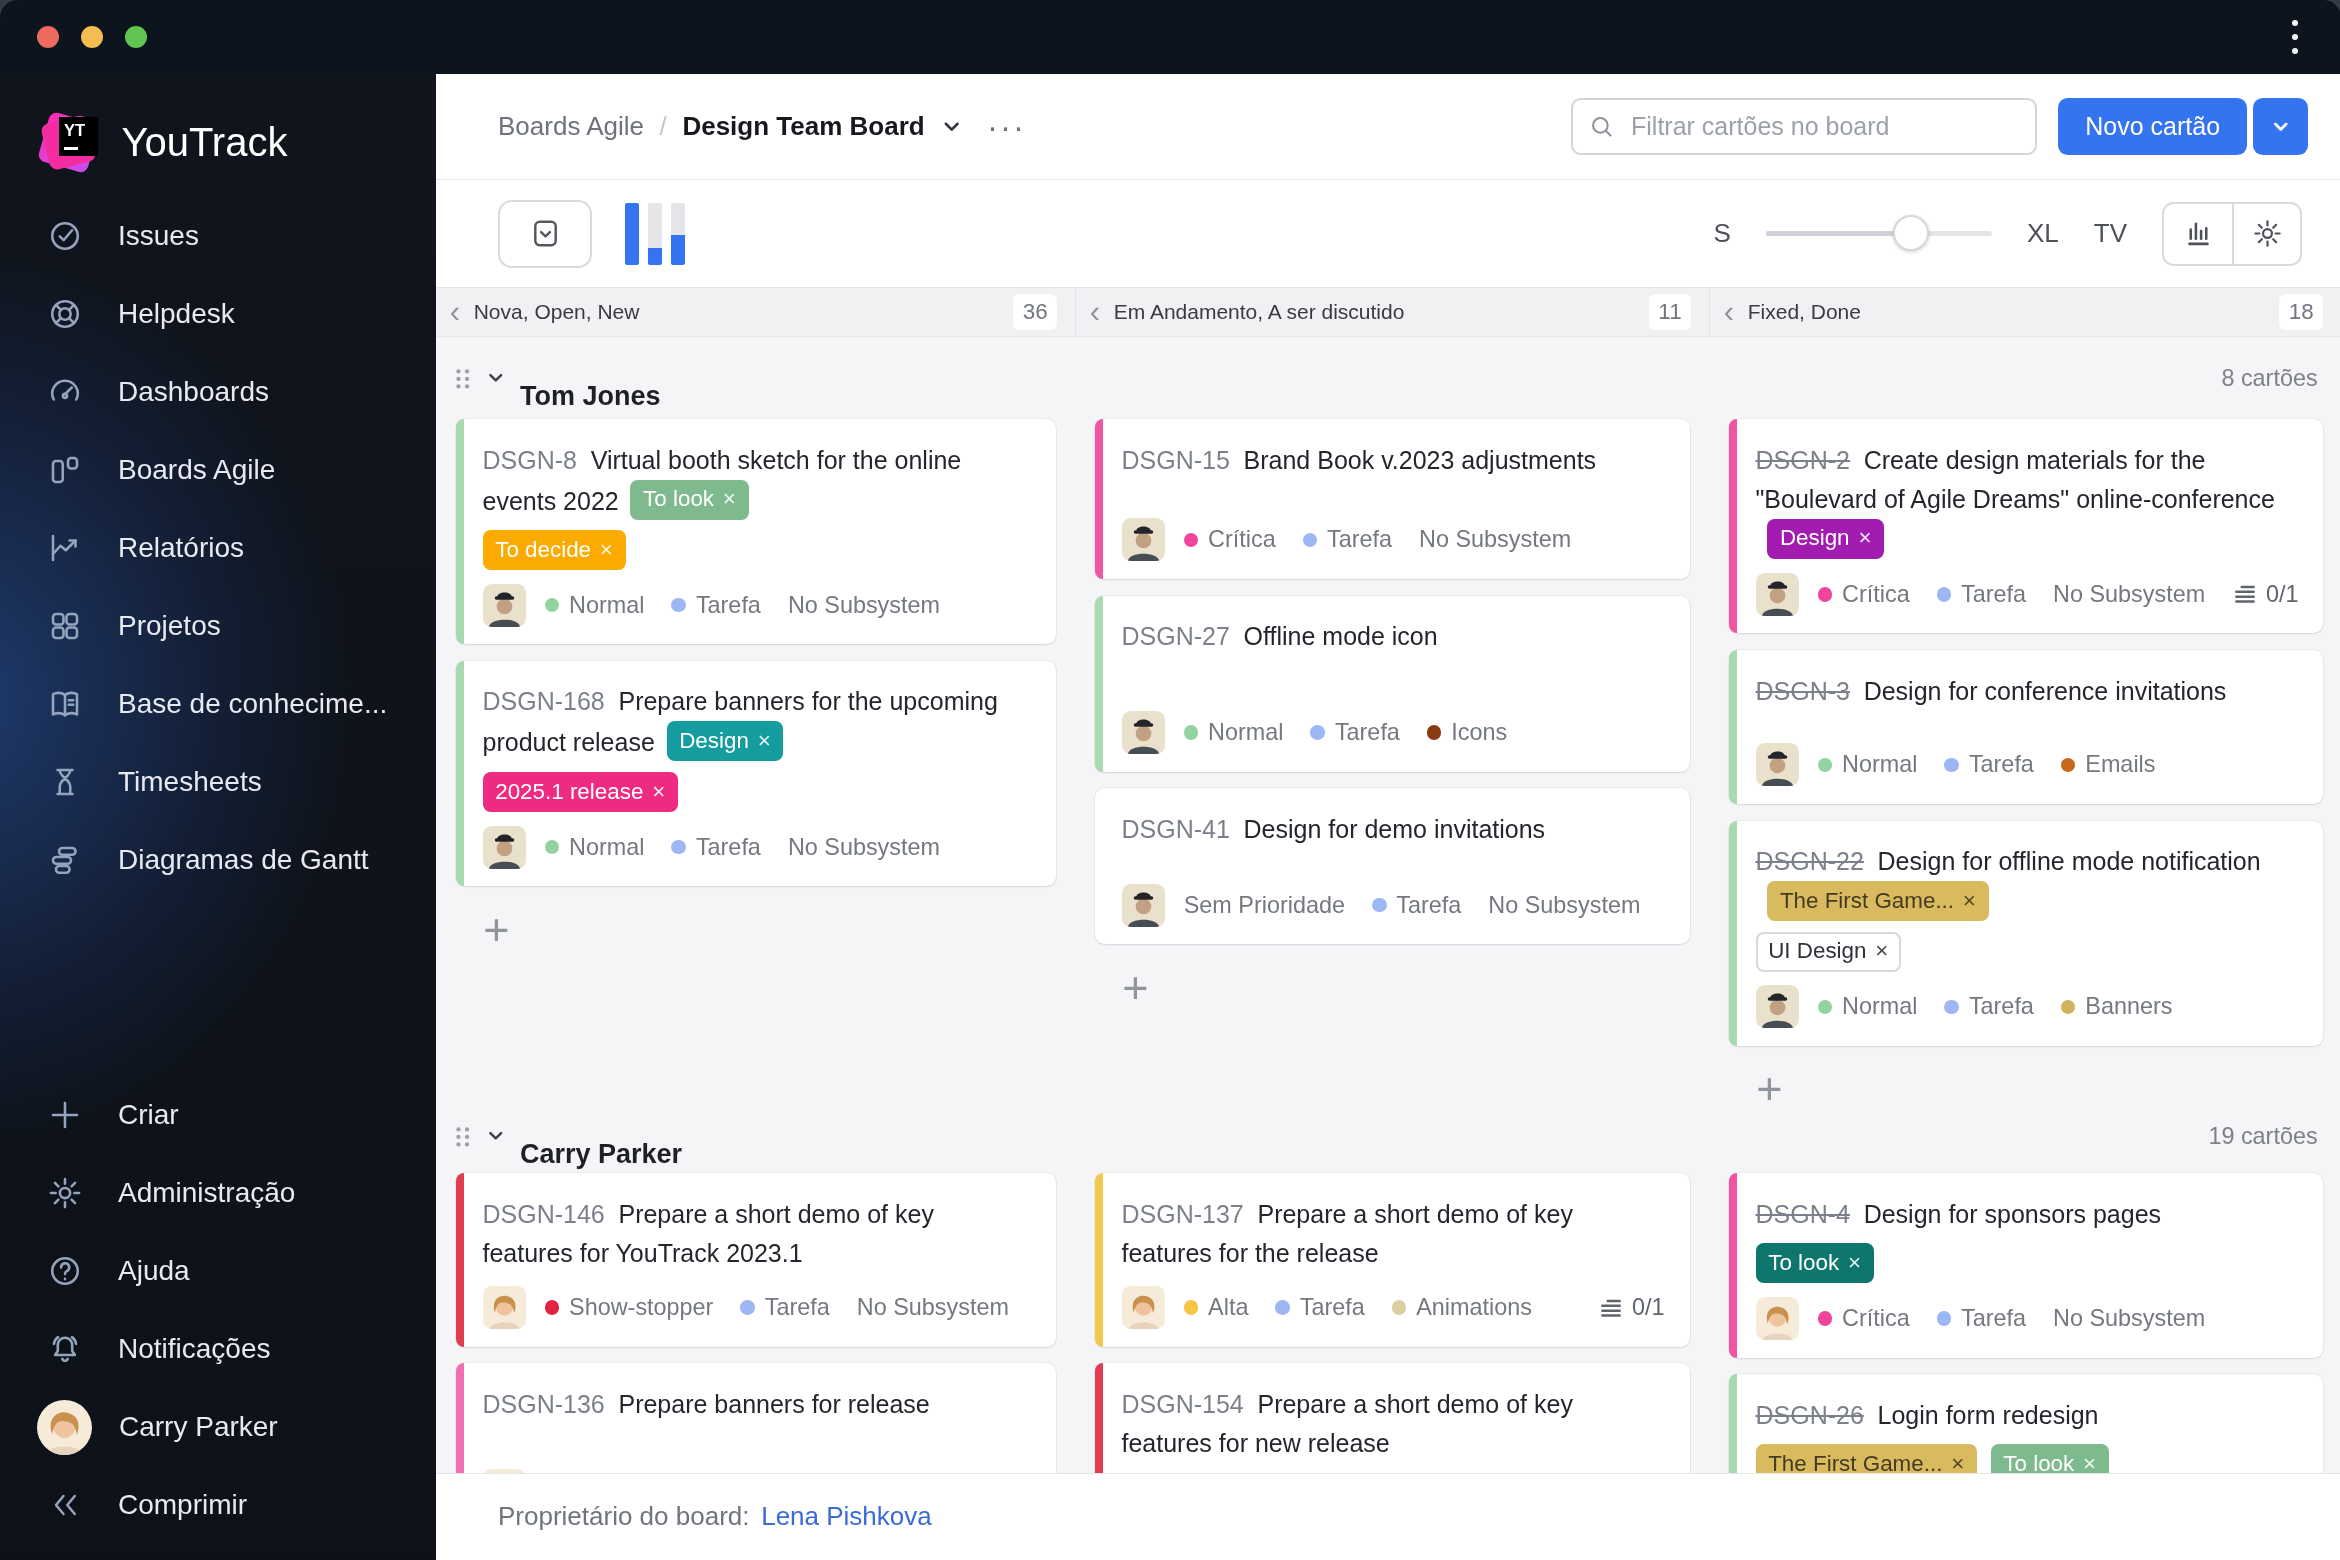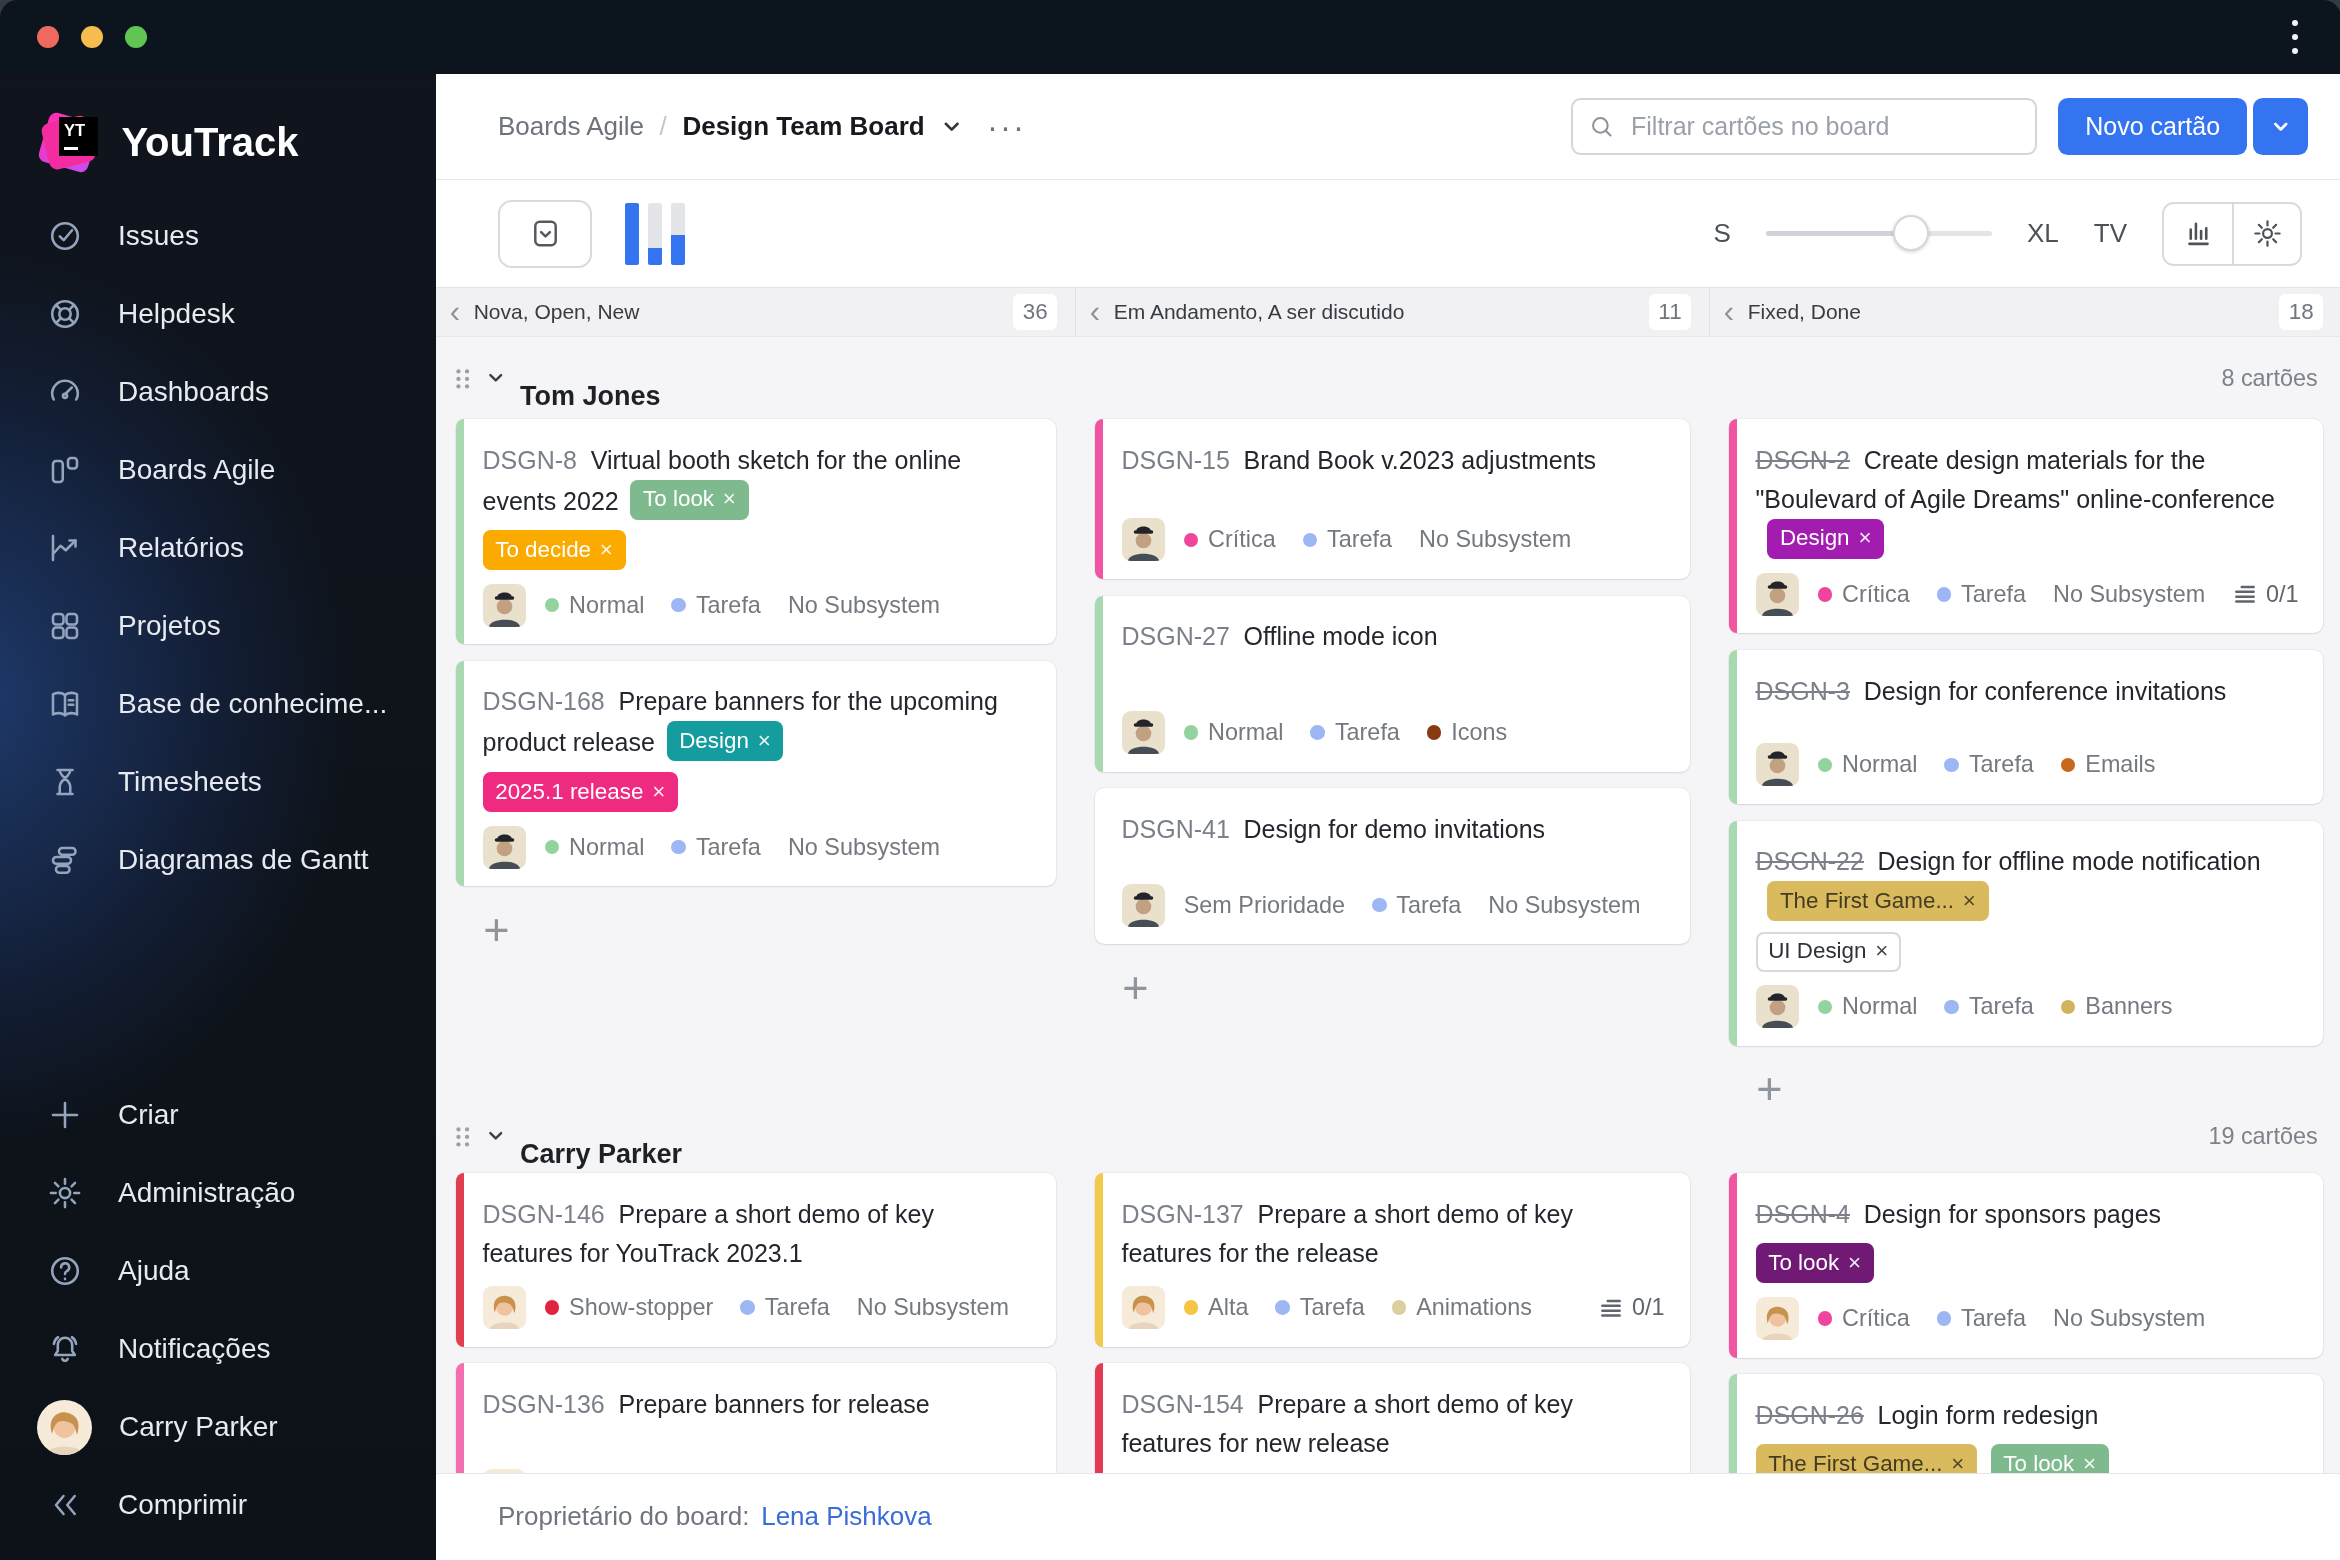--- a/index.html
+++ b/index.html
@@ -21,21 +21,21 @@
     background: radial-gradient(546px 624px at -10% 42%, #1f3b6e 0%, rgba(23,40,78,.5) 48%, rgba(16,21,29,0) 72%), linear-gradient(#10151d,#0d1219); }
   .main { flex:1; display:flex; flex-direction:column; background:#fff; min-width:0; }
 
   
   .logo { display:flex; align-items:center; gap:23.4px; padding:39px 0 25px 39px; }
   .logo-badge { position:relative; width:59px; height:59px; flex:0 0 auto; }
   .logo-badge .sp1 { position:absolute; inset:3.9px; background:linear-gradient(135deg,#ff2db0,#c94df0); transform:rotate(16deg); border-radius:7.8px; }
   .logo-badge .sp2 { position:absolute; inset:5.9px; background:#f32c9f; transform:rotate(-14deg); border-radius:7.8px; }
   .logo-badge .yt { position:absolute; right:0; top:3.9px; width:39px; height:39px; background:#000; color:#fff; font-size:16.6px; font-weight:700; padding:3.9px 0 0 4.9px; }
   .logo-badge .yt::after { content:""; position:absolute; left:4.9px; bottom:5.9px; width:13.7px; height:2.9px; background:#fff; }
-  .logo-text { font-size:40px; font-weight:700; color:#fff; }
+  .logo-text { font-size:40px; font-weight:400; color:#fff; }
   .nav { display:flex; flex-direction:column; }
   .nav-item { display:flex; align-items:center; gap:35px; height:78px; padding-left:47px; font-size:28px; color:#e7ebf1; cursor:pointer; }
   .nicon { width:36px; height:36px; color:#93a4bc; flex:0 0 auto; }
   .nicon svg { width:100%; height:100%; }
   .nav-item.user { gap:27px; padding-left:37px; }
   .nav-avatar { width:55px; height:55px; border-radius:50%; overflow:hidden; }
   .side-spacer { flex:1; }
   .nav.bottom { padding-bottom:15.6px; }
 
   
@@ -698,21 +698,21 @@
                     </article>
                     <article class="card" style="min-height: 166px;">
                       <span class="accent" style="background: rgb(226, 60, 85);"></span>
                       <div class="ctitle"><span class="cid">DSGN-154</span><span class="ctext">Prepare a short demo of key features for new release</span></div>
                     </article>
                   </div>
                   <div class="lane-col c2">
                     <article class="card" style="min-height: 172px;">
                       <span class="accent" style="background: rgb(241, 85, 162);"></span>
                       <div class="ctitle"><span class="cid done">DSGN-4</span><span class="ctext">Design for sponsors pages</span></div>
-                      <div class="tagrow"><span class="tag" style="background: #701a75; color: rgb(255, 255, 255); text-align: right;">To look<span class="tagx">×</span></span></div>
+                      <div class="tagrow"><span class="tag" style="background: #0f766e; color: rgb(255, 255, 255); text-align: right;">To look<span class="tagx">×</span></span></div>
                       <div class="meta">
                         <span class="avatar">
                           <svg viewBox="0 0 44 44">
                             <rect width="44" height="44" fill="#f6ead9"></rect>
                             <path d="M7 44c1-9 29-9 30 0z" fill="#e8d4bd"></path>
                             <circle cx="22" cy="22" r="8.5" fill="#eec39d"></circle>
                             <path d="M12 27c-4-13 5-18 11-17 7 1 13 6 9 18-2-8-3-10-10-11-7-1-8 4-10 10z" fill="#c8924e"></path>
                           </svg>
                         </span>
                         <span class="mitem">

